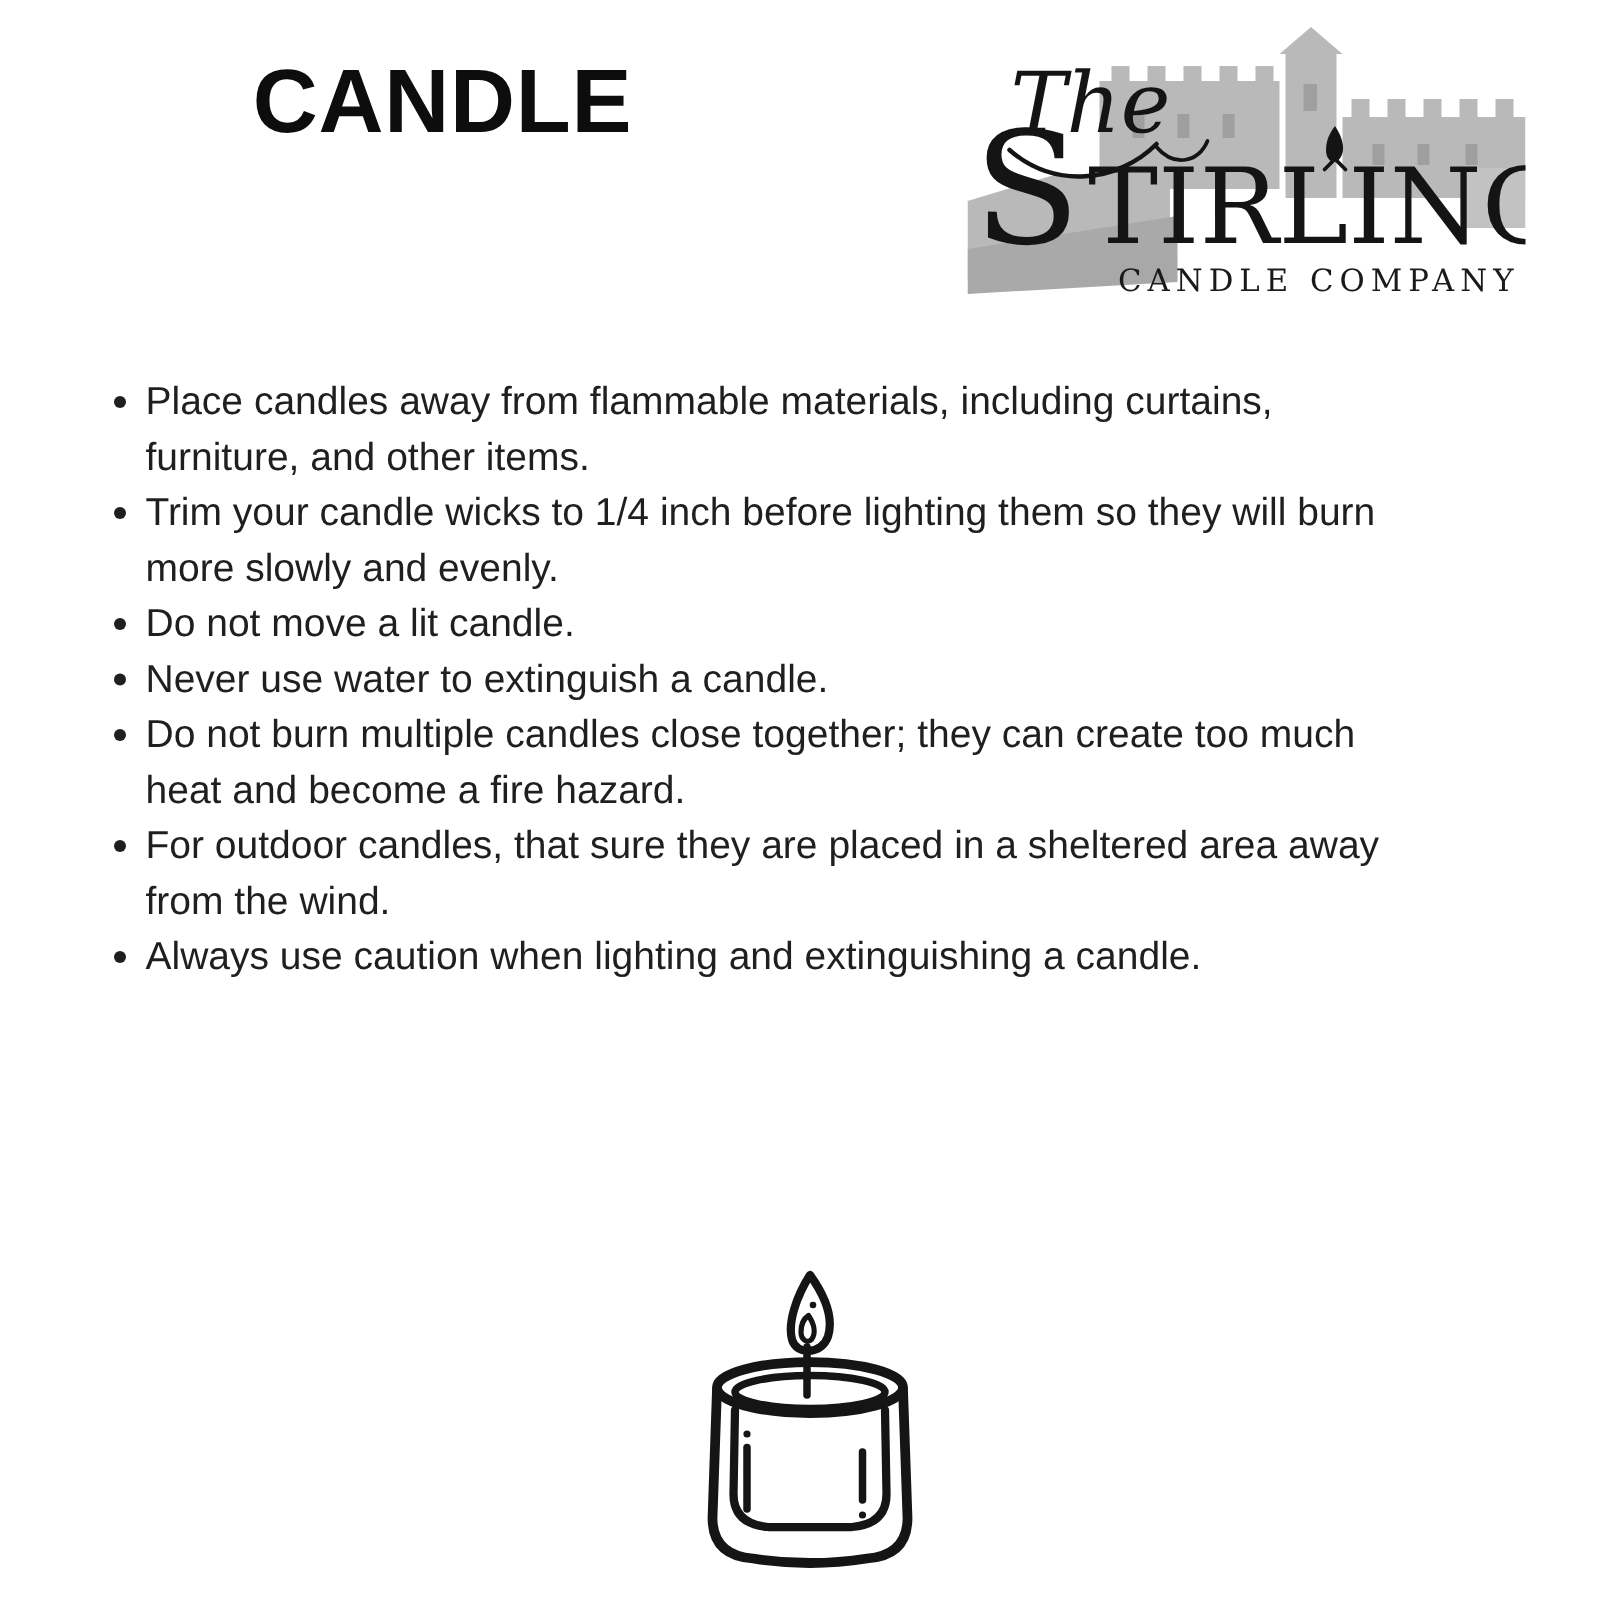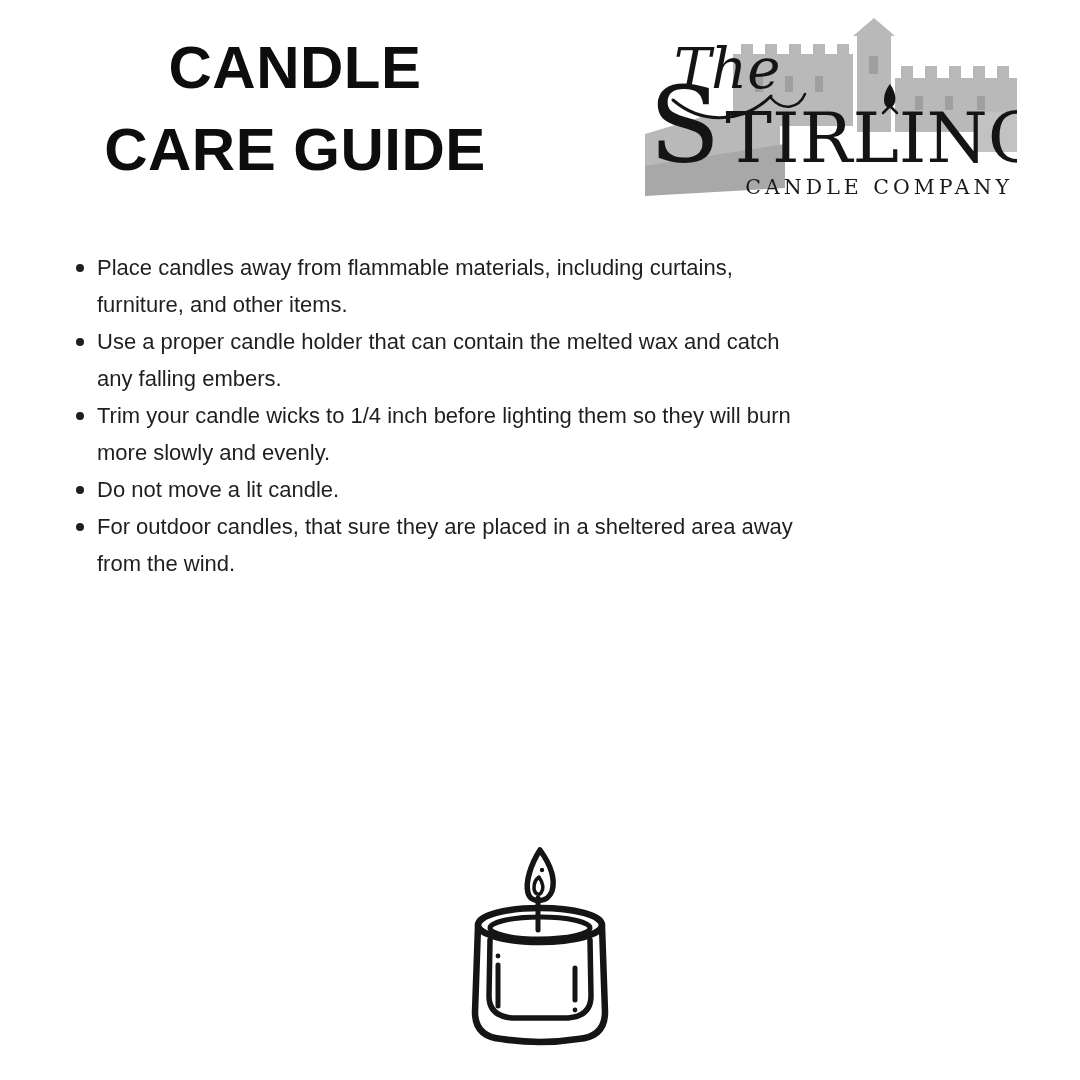--- a/index.html
+++ b/index.html
@@ -40,21 +40,21 @@
 
   
   ul.tips {
     position: absolute;
     left: 75px;
     top: 249px;
     width: 960px;
     margin: 0;
     padding: 0;
     list-style: none;
-    font-size: 22px;
+    font-size: 26px;
     line-height: 37px;
     color: #1f1f1f;
   }
   ul.tips li {
     position: relative;
     padding-left: 22px;
     white-space: pre-line;
   }
   ul.tips li::before {
     content: "";
@@ -77,21 +77,20 @@
   }
   .candle-wrap svg { display: block; width: 100%; height: 100%; }
 </style>
 </head>
 <body>
 
 <div class="page">
 
   <div class="title-block">
     <div>CANDLE</div>
-    <div>CARE GUIDE</div>
   </div>
 
   <div class="logo">
     <svg viewBox="0 0 372 186" xmlns="http://www.w3.org/2000/svg">
 
       <g fill="#adadad" opacity="0.85">
         <polygon points="0,118 60,100 135,106 135,162 0,170"></polygon>
         <polygon points="0,150 140,128 140,172 0,180" fill="#9a9a9a"></polygon>
         <rect x="88" y="38" width="120" height="72"></rect>
         <rect x="96" y="28" width="12" height="12"></rect>
@@ -134,34 +133,36 @@
       <text x="368" y="178" text-anchor="end" font-family="DejaVu Serif, serif" font-size="20.5" letter-spacing="4" fill="#1a1a1a">CANDLE COMPANY</text>
     </svg>
   </div>
 
   <ul class="tips">
 
       <li>Place candles away from flammable materials, including curtains,
 furniture, and other items.</li>
 
 
-      <li>Use a proper candle holder that can contain the melted wax and catch
-any falling embers.</li>
 
 
       <li>Trim your candle wicks to 1/4 inch before lighting them so they will burn
 more slowly and evenly.</li>
 
       <li>Do not move a lit candle.</li>
 
+      <li>Never use water to extinguish a candle.</li>
 
+      <li>Do not burn multiple candles close together; they can create too much
+heat and become a fire hazard.</li>
 
       <li>For outdoor candles, that sure they are placed in a sheltered area away
 from the wind.</li>
 
+      <li>Always use caution when lighting and extinguishing a candle.</li>
     </ul>
 
   <div class="candle-wrap">
     <svg viewBox="0 0 160 212" xmlns="http://www.w3.org/2000/svg" stroke="#151515" fill="none" stroke-linecap="round" stroke-linejoin="round">
 
       <path d="M80,6 C90,20 96,34 92,47 C88,59 71,60 68,49 C65,38 71,20 80,6 Z" stroke-width="5.5"></path>
       <circle cx="82" cy="26" r="2.2" fill="#151515" stroke="none"></circle>
       <path d="M79,33 C83,39 84,45 81,49 C78,52 74,49 74,44 C74,39 76,35 79,33 Z" stroke-width="3.5"></path>
 
       <path d="M78,54 L78,86" stroke-width="5"></path>

